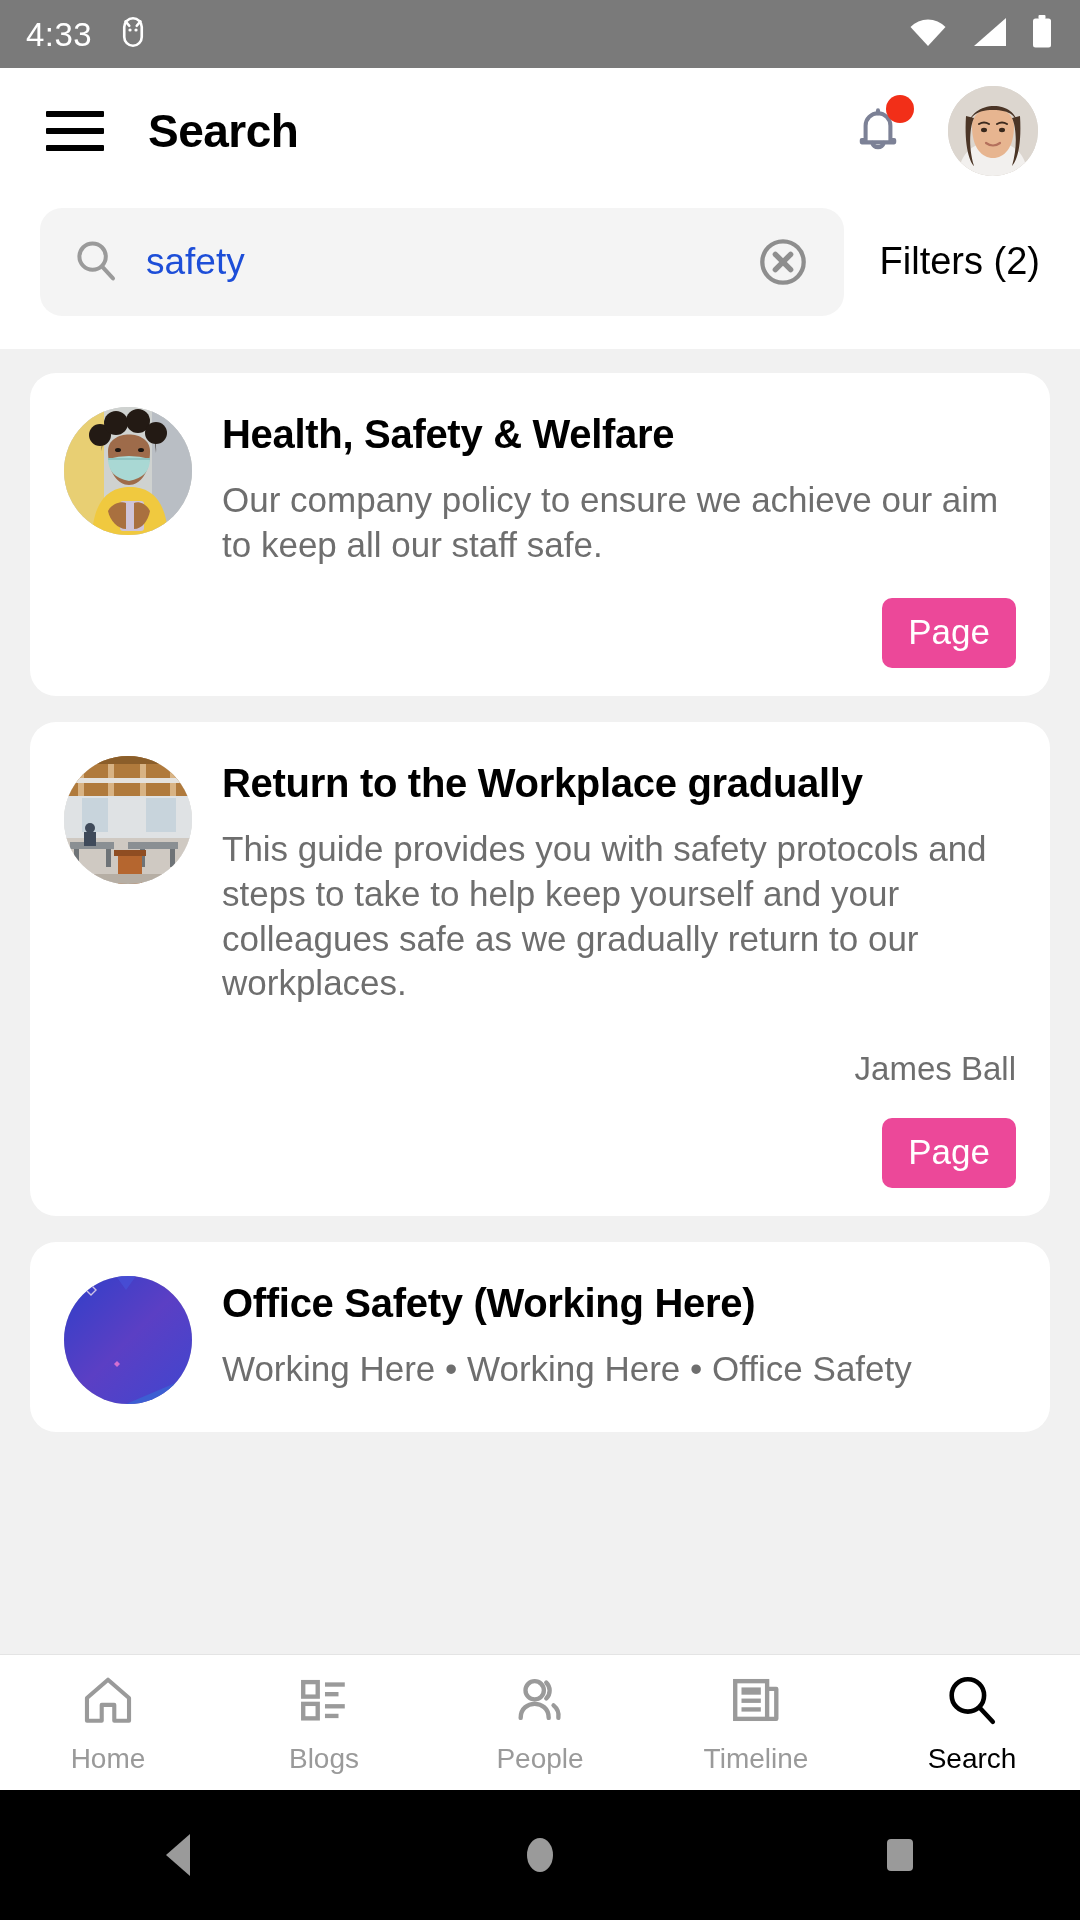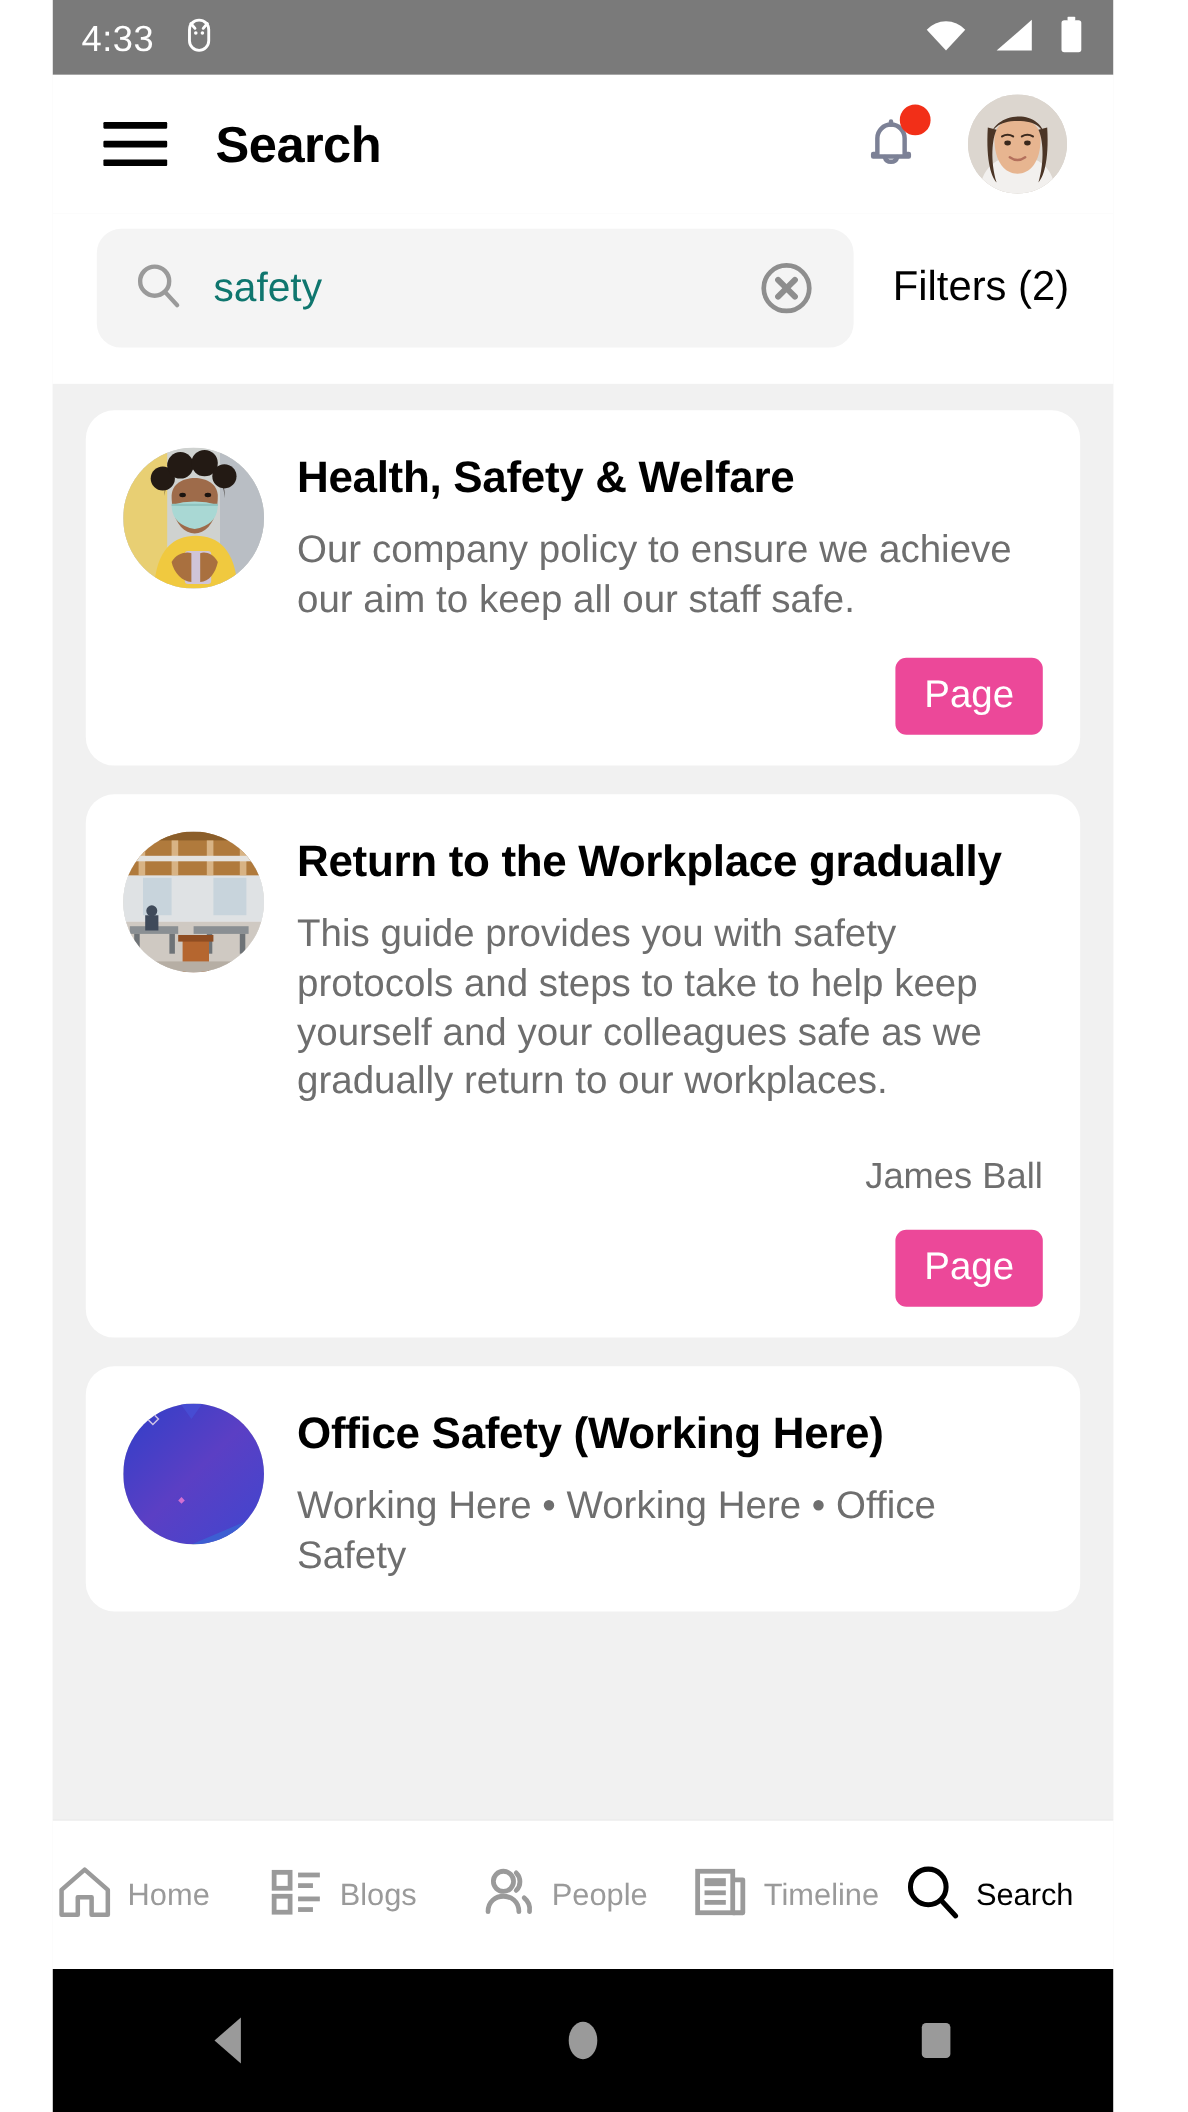--- a/index.html
+++ b/index.html
@@ -2,21 +2,21 @@
 <html><head>
 <meta charset="utf-8">
 <style>
   * { margin:0; padding:0; box-sizing:border-box; }
   html, body {
     width:1080px; height:1920px;
     font-family:"Liberation Sans", sans-serif;
     background:#ffffff;
     overflow:hidden;
   }
-  #screen { width:964px; height:1920px; position:relative; display:flex; flex-direction:column; background:#f1f1f1;margin-left:48px; }
+  #screen { width:1080px; height:1920px; position:relative; display:flex; flex-direction:column; background:#f1f1f1; }
 
   
   .status-bar {
     height:68px; background:#7a7a7a; flex:0 0 68px;
     display:flex; align-items:center; justify-content:space-between;
     padding:0 26px 0 26px; color:#ffffff;
   }
   .status-left { display:flex; align-items:center; gap:26px; }
   .status-time { font-size:33px; letter-spacing:0.5px; line-height:1; }
   .status-right { display:flex; align-items:center; gap:22px; }
@@ -40,21 +40,21 @@
 
   
   .search-row {
     flex:0 0 155px; background:#ffffff;
     display:flex; align-items:center; padding:0 28px 20px 40px; gap:18px;
   }
   .search-box {
     flex:1; height:108px; background:#f4f4f4; border-radius:22px;
     display:flex; align-items:center; padding:0 34px 0 32px; gap:26px;
   }
-  .search-value { flex:1; font-size:37px; color:#0f766e; }
+  .search-value { flex:1; font-size:37px; color:#1d4ed8; }
   .clear-btn { width:54px; height:54px; flex:0 0 54px; cursor:pointer; }
   .filters-label { font-size:38px; color:#000; padding:0 12px 0 18px; white-space:nowrap; cursor:pointer; }
 
   
   .results {
     flex:1; background:#f1f1f1; padding:24px 30px 0 30px;
     overflow:hidden; display:flex; flex-direction:column; gap:26px;
   }
   .card {
     background:#ffffff; border-radius:26px; padding:34px 34px 28px 34px;
@@ -68,21 +68,21 @@
   .card-meta { font-size:33px; color:#6e6e6e; text-align:right; margin-top:44px; }
   .badge-row { display:flex; justify-content:flex-end; margin-top:30px; }
   .badge { background:#ec4899; color:#ffffff; font-size:35px; padding:14px 26px 16px 26px; border-radius:10px; }
   .card--clipped { overflow:hidden; }
 
   
   .bottom-nav {
     flex:0 0 136px; background:#ffffff; display:flex; align-items:center;
     border-top:1px solid #e4e4e4;
   }
-  .nav-item { flex:1; display:flex; flex-direction:row; align-items:center; gap:10px; cursor:pointer; }
+  .nav-item { flex:1; display:flex; flex-direction:column; align-items:center; gap:10px; cursor:pointer; }
   .nav-label { font-size:28px; color:#9a9a9a; }
   .nav-item.active .nav-label { color:#000; font-weight:500; }
 
   
   .android-nav {
     flex:0 0 130px; background:#000000;
     display:flex; align-items:center; justify-content:space-around;
   }
   .and-btn { width:120px; height:120px; display:flex; align-items:center; justify-content:center; cursor:pointer; }
 </style>

